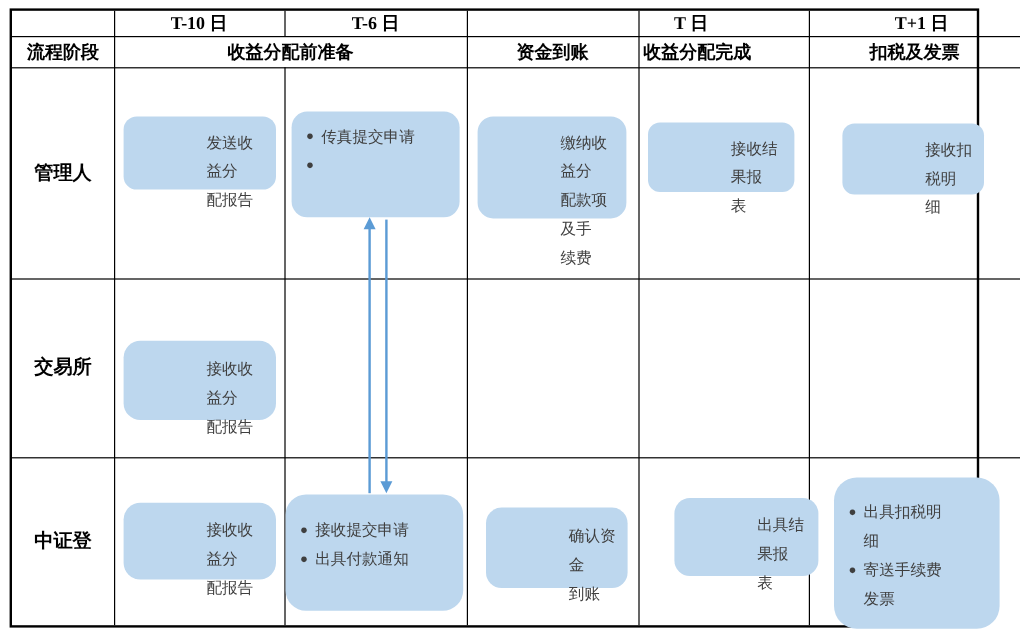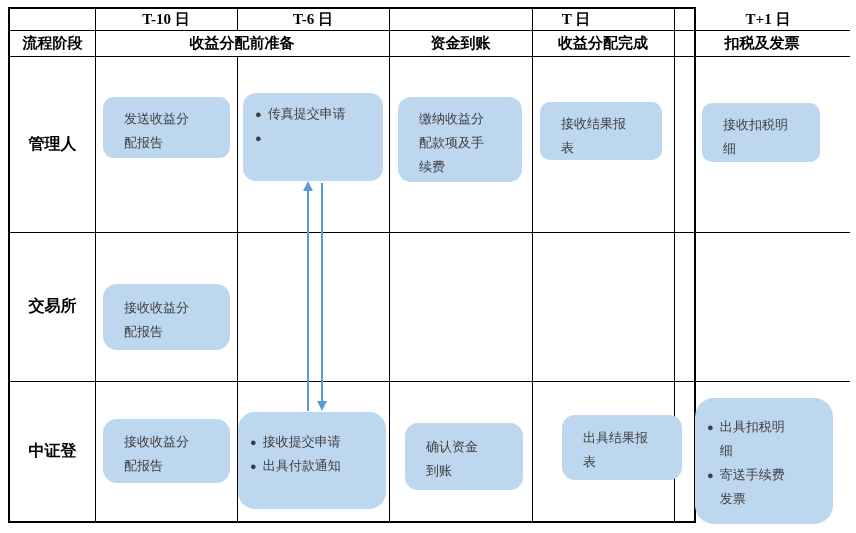--- a/index.html
+++ b/index.html
@@ -4,21 +4,21 @@
 <style>
   * { margin:0; padding:0; box-sizing:border-box; }
   html,body { background:#ffffff; }
   body {
     width:856px; height:533px; position:relative; overflow:hidden;
     font-family:"Liberation Sans","DejaVu Sans",sans-serif;
   }
   .canvas { position:absolute; left:0; top:0; width:856px; height:533px; background:#ffffff; }
 
   .ptable {
-    position:absolute; left:8px; top:7px; width:688px; height:516px;
+    position:absolute; left:8px; top:7px; width:808px; height:516px;
     border:2px solid #000; background:#ffffff;
   }
   
   .vline { position:absolute; width:1px; background:#000; }
   .hline { position:absolute; height:1px; background:#000; }
 
   
   .hcell {
     position:absolute; display:flex; align-items:center; justify-content:center;
     font-family:"Liberation Serif","DejaVu Serif",serif;
@@ -34,21 +34,21 @@
     font-family:"Liberation Serif","DejaVu Serif",serif;
     font-weight:bold; font-size:16px; color:#000;
   }
 
   
   .task-box {
     position:absolute; background:#BDD7EE; border-radius:12px;
     color:#3f3f3f; font-size:13px; line-height:24px;
   }
   .task-box .txt {
-    white-space:pre-line; padding:10px 8px 0 21px; display:block;
+    white-space:pre-line; padding:10px 8px 0 21px; display:block;margin-left:48px;
   }
   .bullets { padding:9px 6px 0 12px; display:flex; flex-direction:column; }
   .bullet-item { display:flex; }
   .bullet-glyph { font-size:11px; line-height:24px; margin-right:6px; flex:none; }
   .bullet-text { white-space:pre-line; line-height:24px; }
 
   
   .arrow-line { position:absolute; width:2px; background:#5B9BD5; }
   .arrow-head { position:absolute; width:0; height:0; }
   .head-up    { border-left:5px solid transparent; border-right:5px solid transparent; border-bottom:10px solid #5B9BD5; }
@@ -73,21 +73,21 @@
     <div class="vline" style="left:664px;top:0;height:512px;"></div>
 
     <div class="hcell day-row" style="left:85px;width:142px;">T-10 日</div>
     <div class="hcell day-row" style="left:227px;width:152px;">T-6 日</div>
     <div class="hcell day-row" style="left:495px;width:142px;">T 日</div>
     <div class="hcell day-row" style="left:664px;width:176px;padding-left:12px;">T+1 日</div>
 
     <div class="hcell stage-row" style="left:0;width:85px;">流程阶段</div>
     <div class="hcell stage-row" style="left:85px;width:294px;">收益分配前准备</div>
     <div class="hcell stage-row" style="left:379px;width:143px;">资金到账</div>
-    <div class="hcell stage-row" style="left:522px;width:142px;">收益分配完成</div>
+    <div class="hcell stage-row" style="left:500px;width:142px;">收益分配完成</div>
     <div class="hcell stage-row" style="left:664px;width:176px;">扣税及发票</div>
 
     <div class="lane-label" style="top:47px;height:176px;">管理人</div>
     <div class="lane-label" style="top:223px;height:149px;">交易所</div>
     <div class="lane-label" style="top:372px;height:140px;">中证登</div>
 
     <div class="task-box" style="left:93px;top:88px;width:127px;height:61px;border-radius:11px;">
       <span class="txt">发送收益分
 配报告</span>
     </div>

